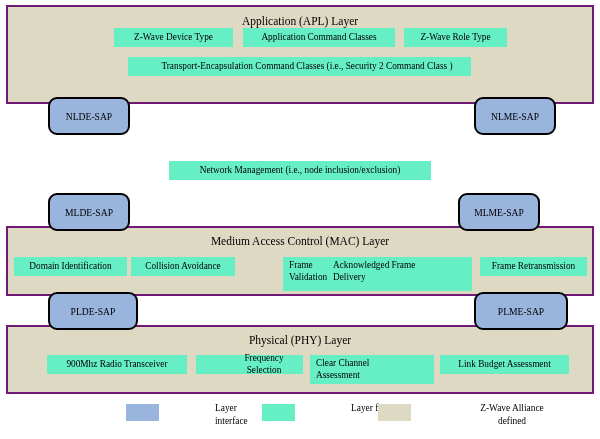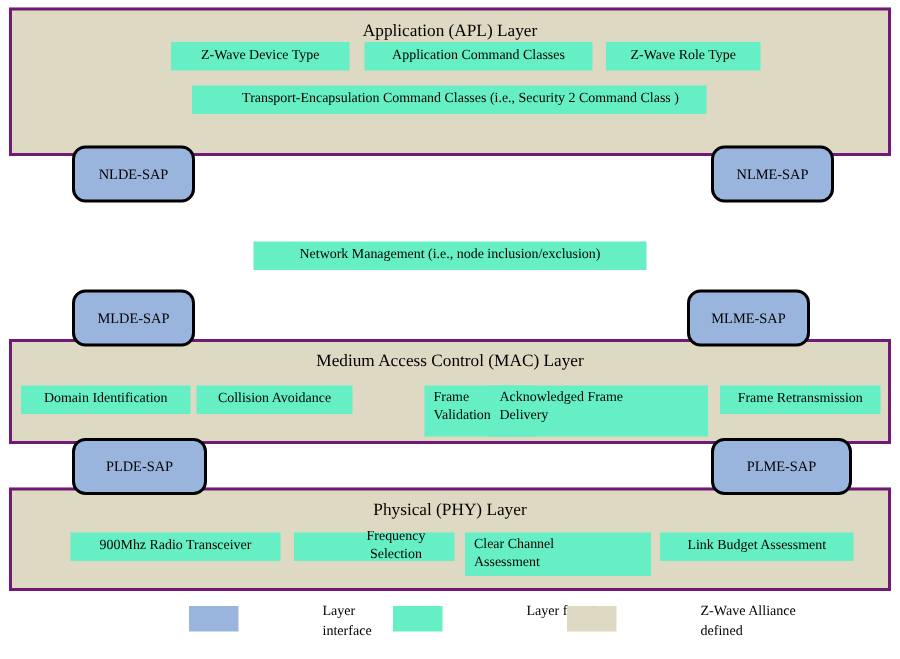--- a/index.html
+++ b/index.html
@@ -180,21 +180,21 @@
         <span>Layer</span><br>
         <span>interface</span>
       </div>
     </div>
 
     <div class="legend-item" style="left:262px; width:120px;">
       <div class="legend-swatch" style="background:#66efc4;"></div>
       <div class="legend-label">Layer function</div>
     </div>
 
-    <div class="legend-item" style="left:378px; width:140px;">
+    <div class="legend-item" style="left:378px; width:140px;text-align:center;">
       <div class="legend-swatch" style="background:#ddd9c3;"></div>
       <div class="legend-label">
         <span>Z-Wave Alliance</span><br>
         <span>defined</span>
       </div>
     </div>
 
   </div>
 
 </div>

